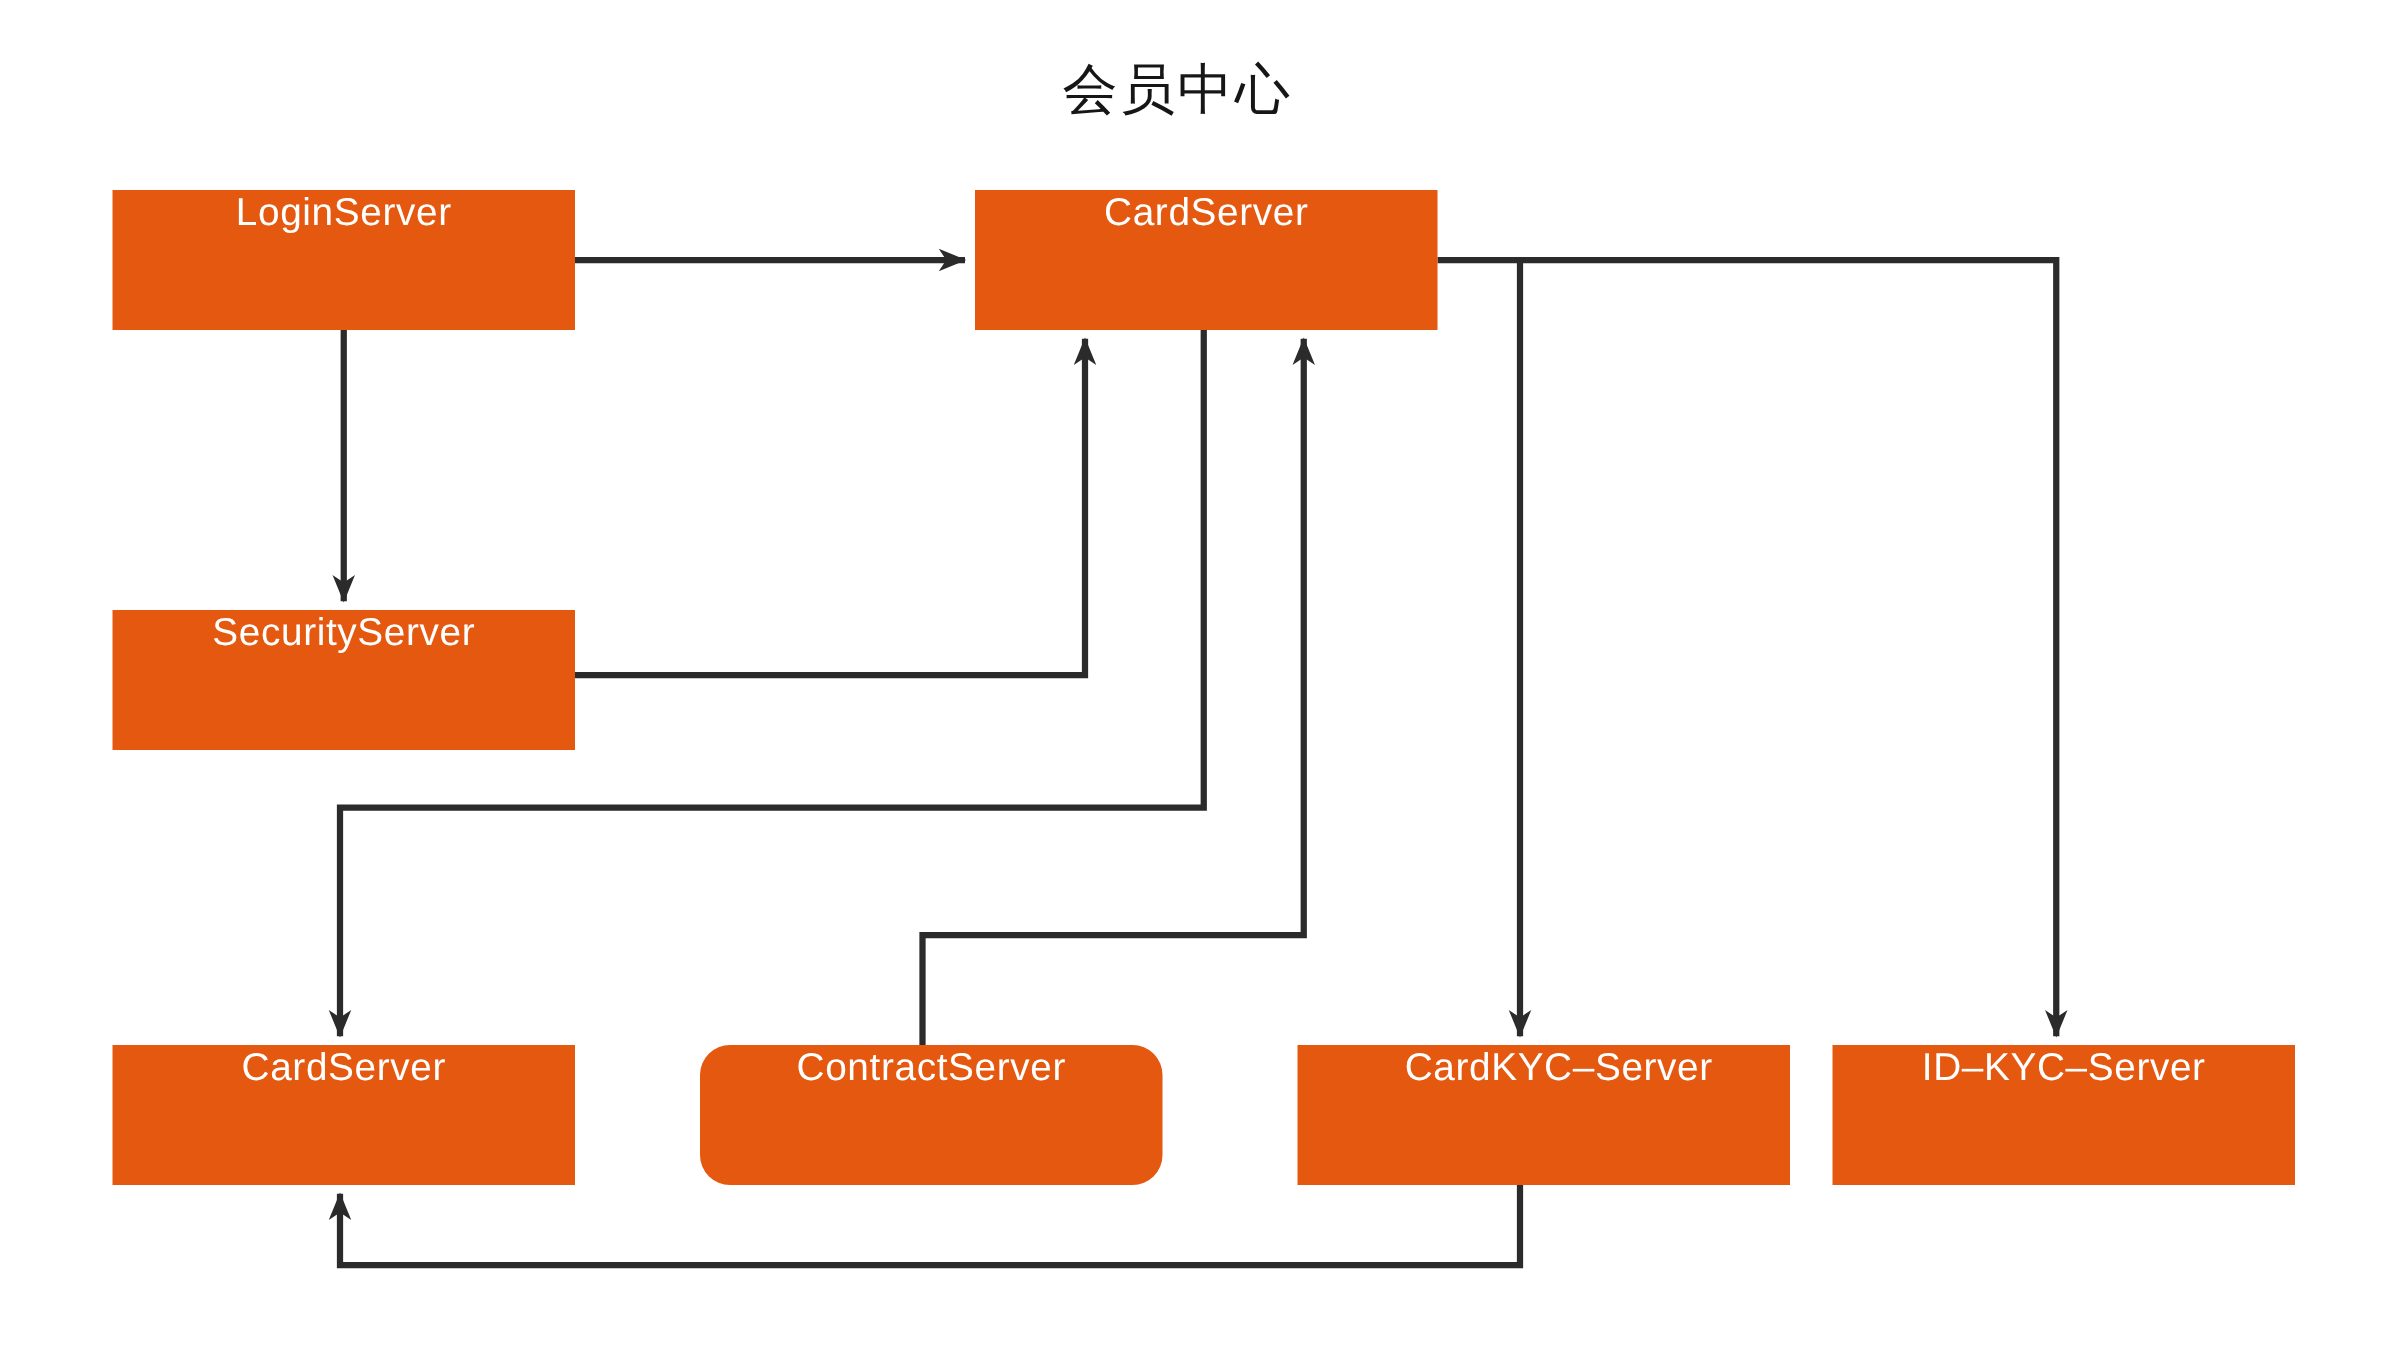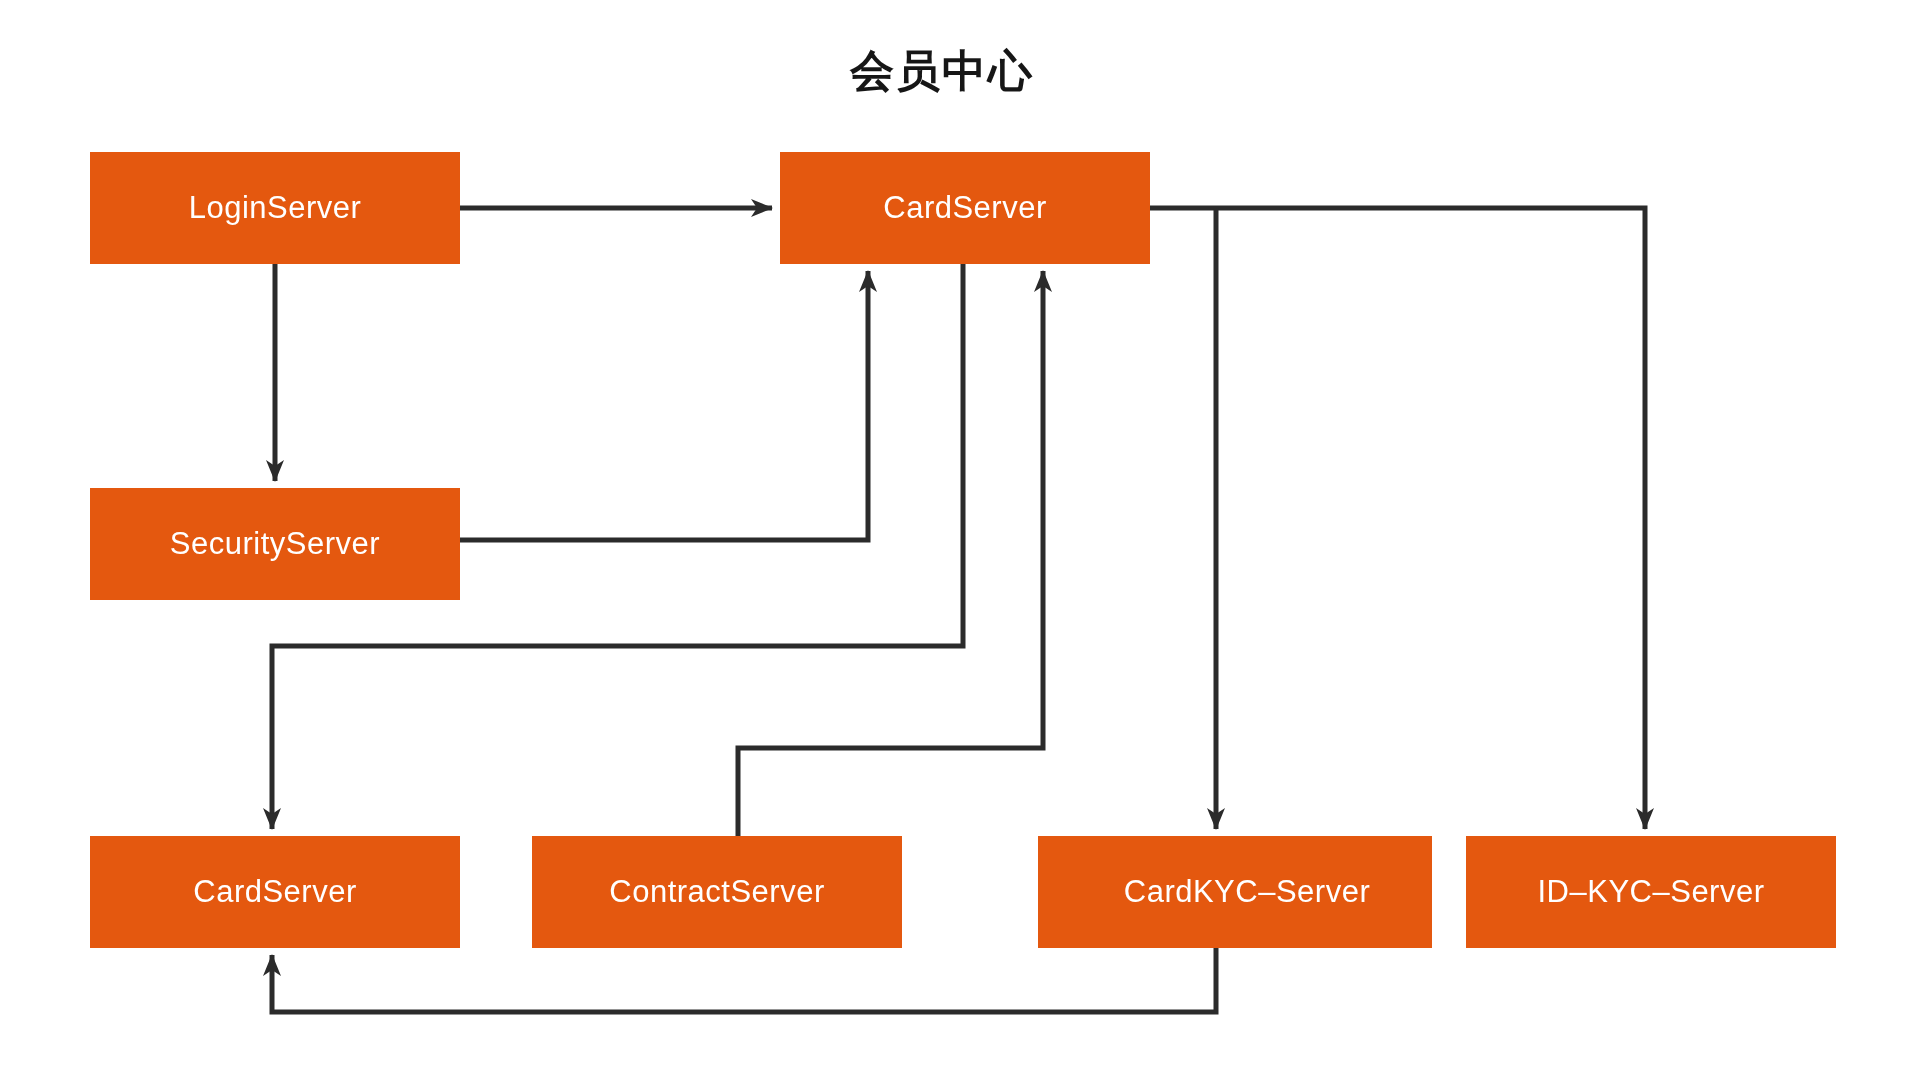--- a/index.html
+++ b/index.html
@@ -22,43 +22,42 @@
     width: 1920px;
     height: 1080px;
   }
   .diagram-title {
     position: absolute;
     left: 0;
     top: 42px;
     width: 1884px;
     text-align: center;
     font-size: 44px;
-    font-weight: 700;
+    font-weight: 400;
     color: #161616;
     letter-spacing: 2px;
   }
   .node {
     position: absolute;
     width: 370px;
     height: 112px;
     background: #E4580F;
     color: #ffffff;
     display: flex;
-    align-items: center;
     justify-content: center;
     font-size: 31px;
     font-weight: 400;
     letter-spacing: 0.5px;
     white-space: nowrap;
   }
   .node-login    { left: 90px;   top: 152px; }
   .node-user     { left: 780px;  top: 152px; }
   .node-security { left: 90px;   top: 488px; }
   .node-card     { left: 90px;   top: 836px; }
-  .node-contract { left: 532px;  top: 836px; }
+  .node-contract { left: 560px;  top: 836px; border-radius: 24px; }
   .node-cardkyc  { left: 1038px; top: 836px; padding-left: 24px; }
   .node-idkyc    { left: 1466px; top: 836px; }
   .edge {
     fill: none;
     stroke: #2B2B2B;
     stroke-width: 5;
     stroke-linejoin: miter;
     stroke-linecap: butt;
   }
 </style>

